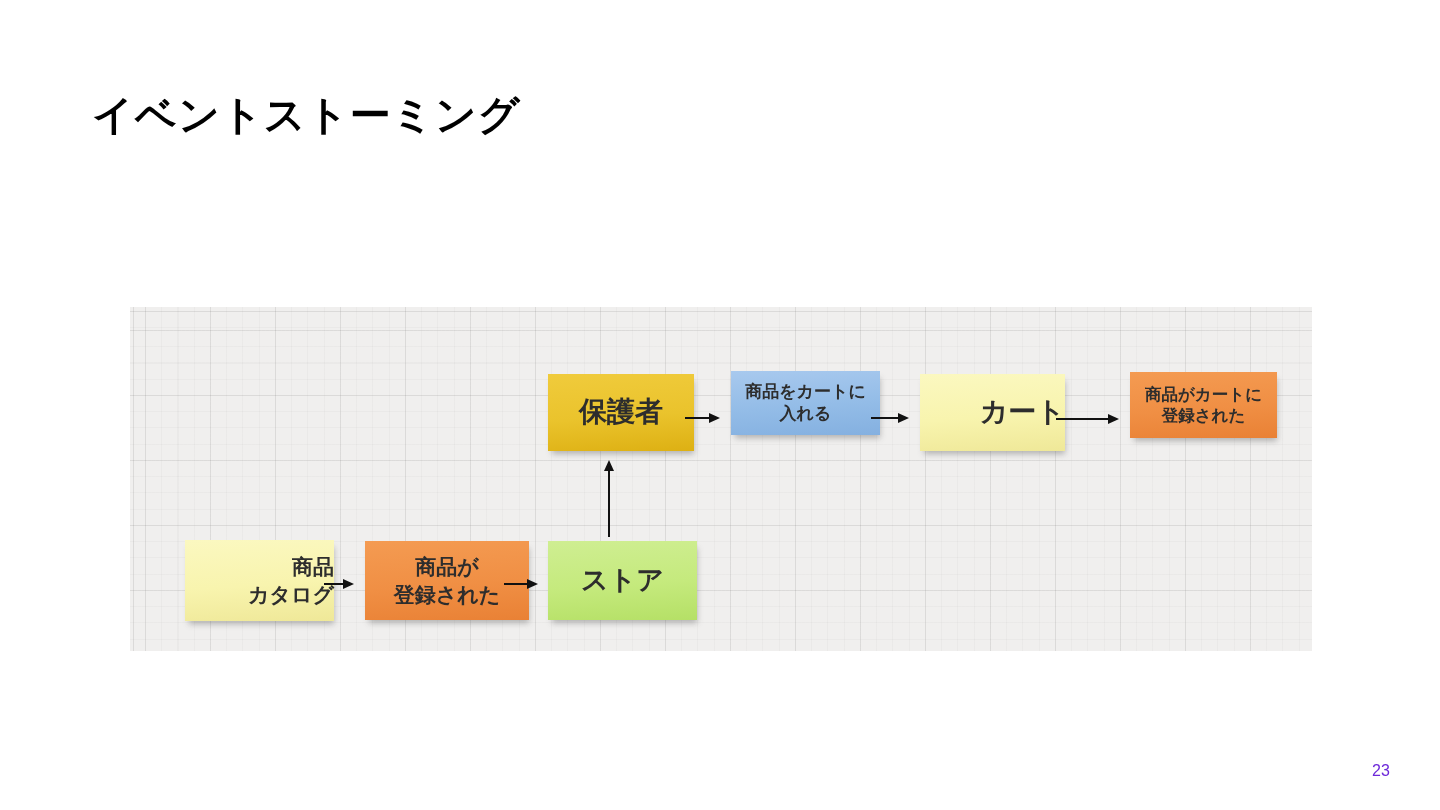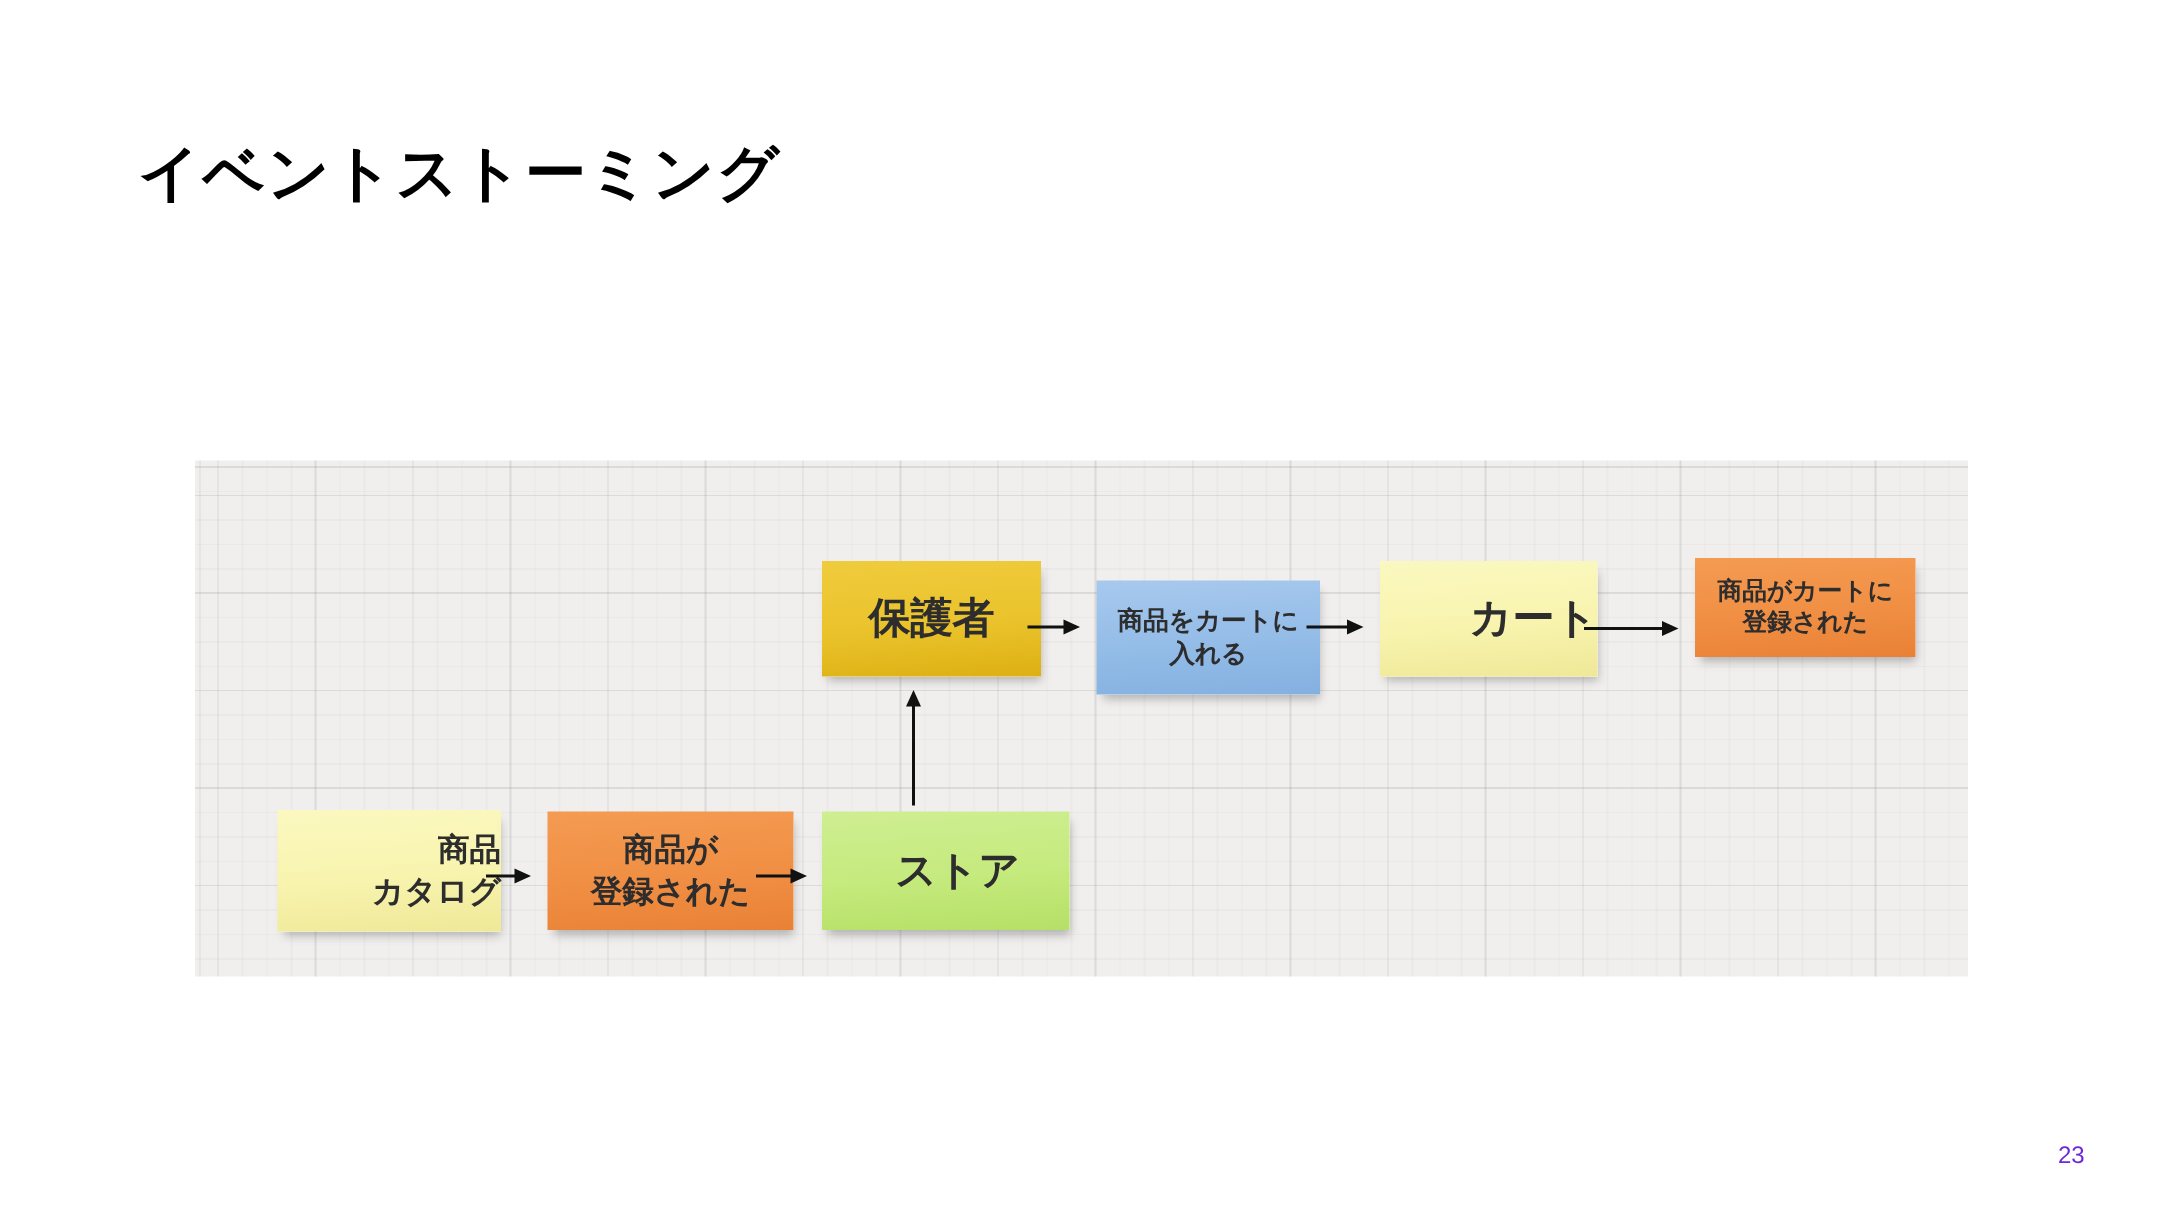--- a/index.html
+++ b/index.html
@@ -65,23 +65,23 @@
   }
   .note .line { display: block; white-space: nowrap; }
   .c-gold        { background: linear-gradient(176deg, #f0cb3c 0%, #eac32c 55%, #ddb013 100%); }
   .c-blue        { background: linear-gradient(176deg, #a8c9ee 0%, #93bce7 55%, #84b0e0 100%); }
   .c-lightyellow { background: linear-gradient(176deg, #fbf8c0 0%, #f8f4ae 55%, #efe898 100%); align-items: flex-end; }
   .c-orange      { background: linear-gradient(176deg, #f49b52 0%, #f08f44 55%, #e98135 100%); }
   .c-green       { background: linear-gradient(176deg, #cfee92 0%, #c5ea7d 55%, #b5e066 100%); }
 
   .n-catalog    { left: 43px;  top: 233px; width: 149px; height: 81px; font-size: 21px; }
   .n-registered { left: 223px; top: 234px; width: 164px; height: 79px; font-size: 21px; }
-  .n-store      { left: 406px; top: 234px; width: 149px; height: 79px; font-size: 27px; padding-left: 16px; }
+  .n-store      { left: 406px; top: 234px; width: 149px; height: 79px; font-size: 27px; }
   .n-guardian   { left: 406px; top: 67px;  width: 146px; height: 77px; font-size: 28px; }
-  .n-addcart    { left: 589px; top: 80px;  width: 149px; height: 76px; font-size: 17px; }
+  .n-addcart    { left: 589px; top: 64px;  width: 149px; height: 64px; font-size: 17px; }
   .n-cart       { left: 778px; top: 67px;  width: 145px; height: 77px; font-size: 28px; }
   .n-addedcart  { left: 988px; top: 65px;  width: 147px; height: 66px; font-size: 16.5px; }
 
   
   .arrow-h {
     position: absolute;
     height: 2px;
     background: #111111;
   }
   .arrow-h::after {

